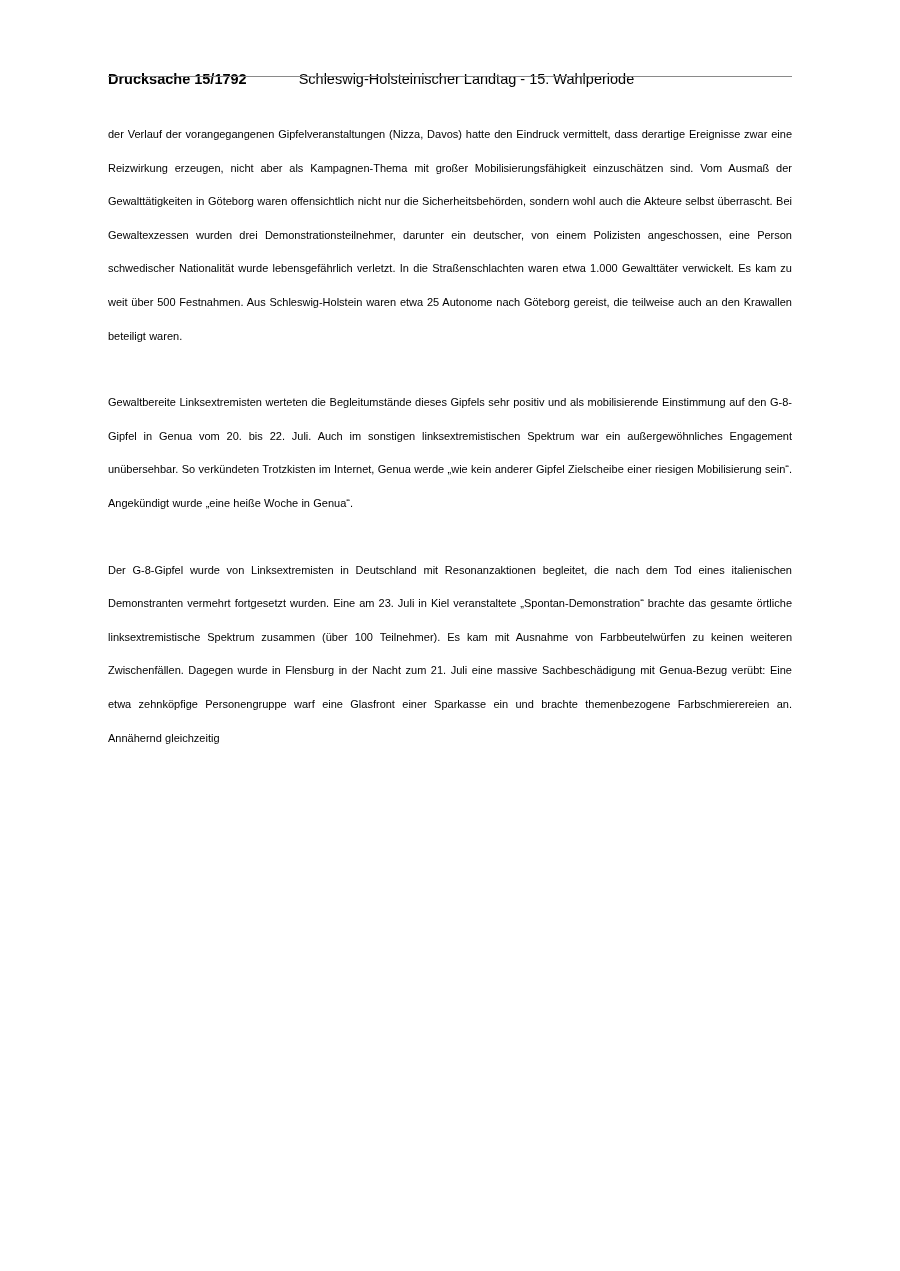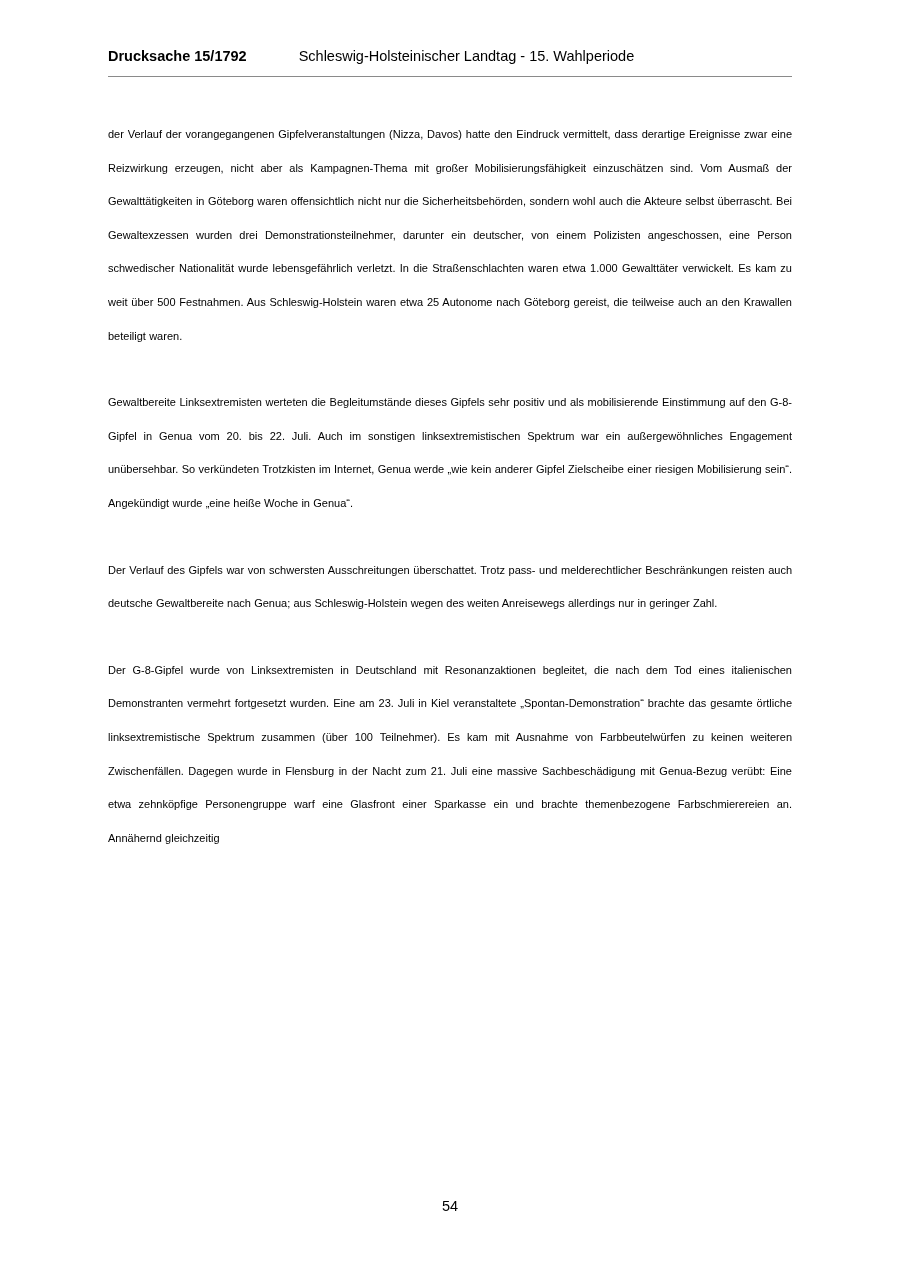--- a/index.html
+++ b/index.html
@@ -31,20 +31,21 @@
     text-align: center;
   }
   .header-left {
     font-weight: bold;
     white-space: nowrap;
   }
   .header-right {
     margin-left: 52px;
     white-space: nowrap;
     font-weight: normal;
+    margin-top: 23px;
   }
   .header-rule {
     position: absolute;
     top: 76px;
     left: 108px;
     width: 684px;
     height: 1px;
     background: #8a8a8a;
   }
   .content {
@@ -80,19 +81,17 @@
   <div class="header">
     <span class="header-left">Drucksache 15/1792</span>
     <span class="header-right">Schleswig-Holsteinischer Landtag - 15. Wahlperiode</span>
   </div>
 
   <div class="header-rule"></div>
 
   <div class="content">
     <p class="para">der Verlauf der vorangegangenen Gipfelveranstaltungen (Nizza, Davos) hatte den Eindruck vermittelt, dass derartige Ereignisse zwar eine Reizwirkung erzeugen, nicht aber als Kampagnen-Thema mit großer Mobilisierungsfähigkeit einzuschätzen sind. Vom Ausmaß der Gewalttätigkeiten in Göteborg waren offensichtlich nicht nur die Sicherheitsbehörden, sondern wohl auch die Akteure selbst überrascht. Bei Gewaltexzessen wurden drei Demonstrationsteilnehmer, darunter ein deutscher, von einem Polizisten angeschossen, eine Person schwedischer Nationalität wurde lebensgefährlich verletzt. In die Straßenschlachten waren etwa 1.000 Gewalttäter verwickelt. Es kam zu weit über 500 Festnahmen. Aus Schleswig-Holstein waren etwa 25 Autonome nach Göteborg gereist, die teilweise auch an den Krawallen beteiligt waren.</p>
     <p class="para">Gewaltbereite Linksextremisten werteten die Begleitumstände dieses Gipfels sehr positiv und als mobilisierende Einstimmung auf den G-8-Gipfel in Genua vom 20. bis 22. Juli. Auch im sonstigen linksextremistischen Spektrum war ein außergewöhnliches Engagement unübersehbar. So verkündeten Trotzkisten im Internet, Genua werde „wie kein anderer Gipfel Zielscheibe einer riesigen Mobilisierung sein“. Angekündigt wurde „eine heiße Woche in Genua“.</p>
-    <p class="para">Der Verlauf des Gipfels war von schwersten Ausschreitungen überschattet. Trotz pass- und melderechtlicher Beschränkungen reisten auch deutsche Gewaltbereite nach Genua; aus Schleswig-Holstein wegen des weiten Anreisewegs allerdings nur in geringer Zahl.</p>
     <p class="para">Der G-8-Gipfel wurde von Linksextremisten in Deutschland mit Resonanzaktionen begleitet, die nach dem Tod eines italienischen Demonstranten vermehrt fortgesetzt wurden. Eine am 23. Juli in Kiel veranstaltete „Spontan-Demonstration“ brachte das gesamte örtliche linksextremistische Spektrum zusammen (über 100 Teilnehmer). Es kam mit Ausnahme von Farbbeutelwürfen zu keinen weiteren Zwischenfällen. Dagegen wurde in Flensburg in der Nacht zum 21. Juli eine massive Sachbeschädigung mit Genua-Bezug verübt: Eine etwa zehnköpfige Personengruppe warf eine Glasfront einer Sparkasse ein und brachte themenbezogene Farbschmierereien an. Annähernd gleichzeitig</p>
   </div>
 
-  <div class="footer">54</div>
 
 </div>
 
 </body></html>

